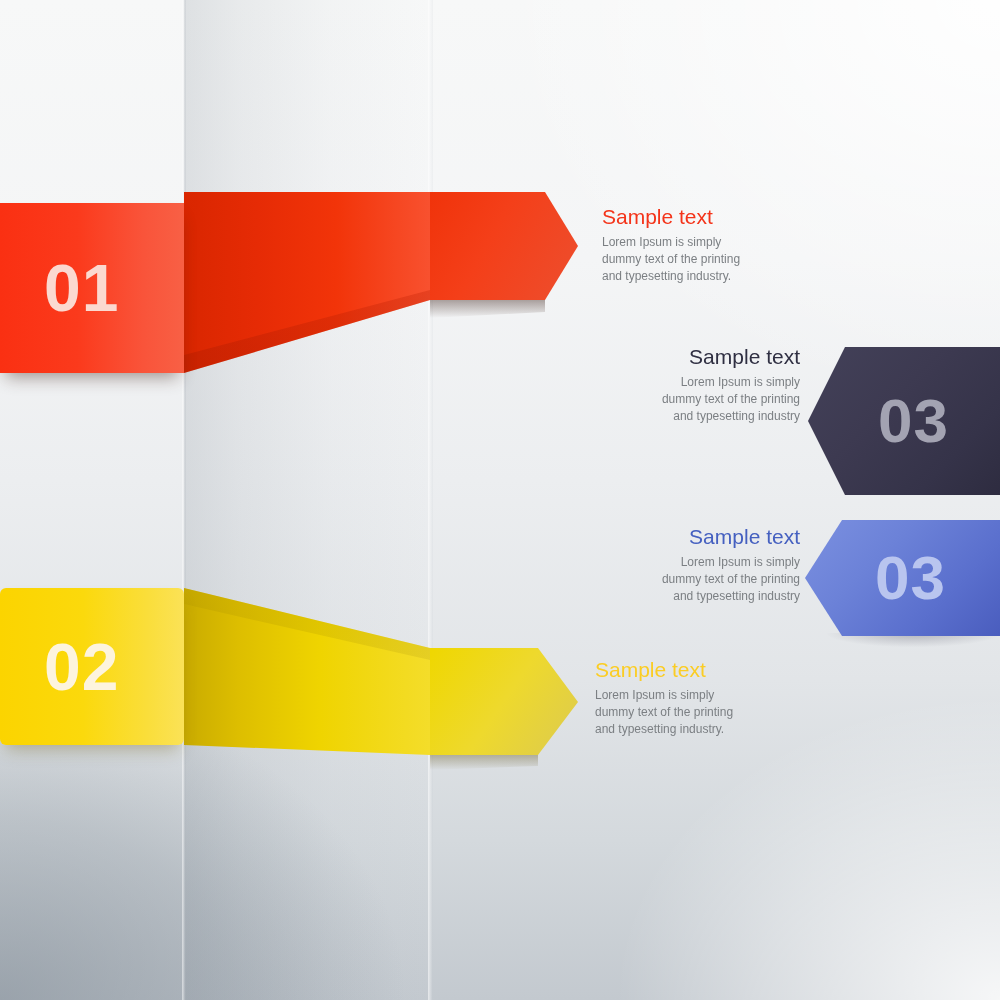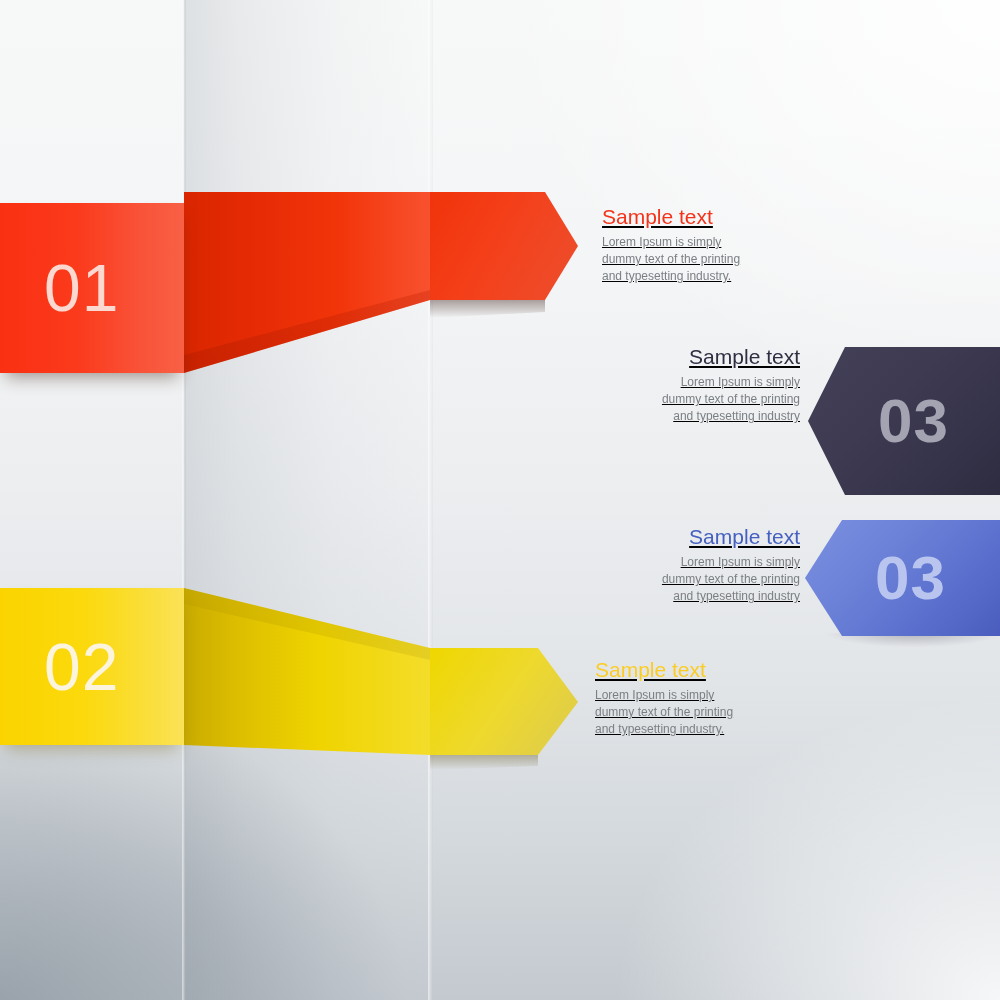--- a/index.html
+++ b/index.html
@@ -93,39 +93,40 @@
 
   
   .num-tab {
     position: absolute;
     display: flex;
     align-items: center;
     box-sizing: border-box;
   }
   .num-tab .num {
     font-size: 66px;
-    font-weight: normal;
+    font-weight: bold;
     letter-spacing: 1px;
     line-height: 1;
     user-select: none;
   }
   #tab-01 {
     left: 0; top: 203px;
     width: 184px; height: 170px;
     padding-left: 44px;
     background: linear-gradient(to right, #fa3012 0%, #fb3a1c 42%, #f9543a 78%, #f86045 100%);
     box-shadow: 0 10px 16px -6px rgba(60,30,20,0.45);
   }
   #tab-01 .num { color: #fbd9d0; }
   #tab-02 {
     left: 0; top: 588px;
     width: 184px; height: 157px;
     padding-left: 44px;
     background: linear-gradient(to right, #fbd400 0%, #fbd90c 45%, #fade3a 80%, #fbe257 100%);
     box-shadow: 0 10px 16px -6px rgba(110,95,20,0.38);
+    border-radius: 6px;
   }
   #tab-02 .num { color: #fdf4dd; }
 
   
   .arrow-block {
     position: absolute;
     display: flex;
     align-items: center;
     justify-content: flex-start;
     box-sizing: border-box;
@@ -157,21 +158,20 @@
     background: radial-gradient(ellipse at 50% 0%,
                 rgba(60,60,80,0.30) 0%, rgba(60,60,80,0.0) 72%);
   }
   #shadow-03 { left: 830px; top: 460px; width: 170px; }
   #shadow-04 { left: 827px; top: 633px; width: 173px; }
 
   
   .text-group {
     position: absolute;
     box-sizing: border-box;
-    text-decoration: underline;
   }
   .text-group .headline {
     font-size: 21px;
     margin: 0 0 5px 0;
     line-height: 1.2;
     font-weight: normal;
   }
   .text-group .body {
     font-size: 12px;
     color: #7b7f83;

